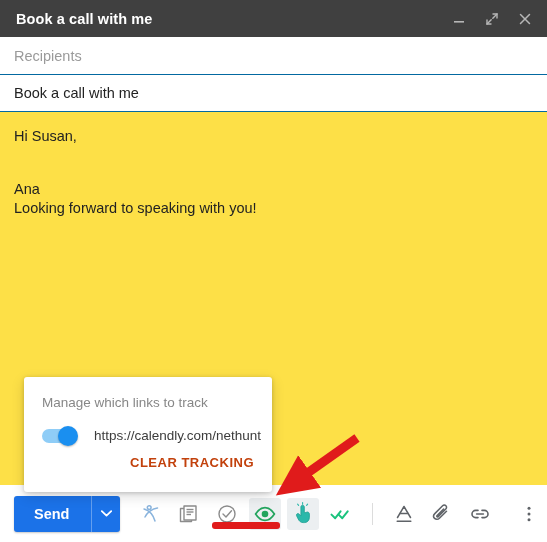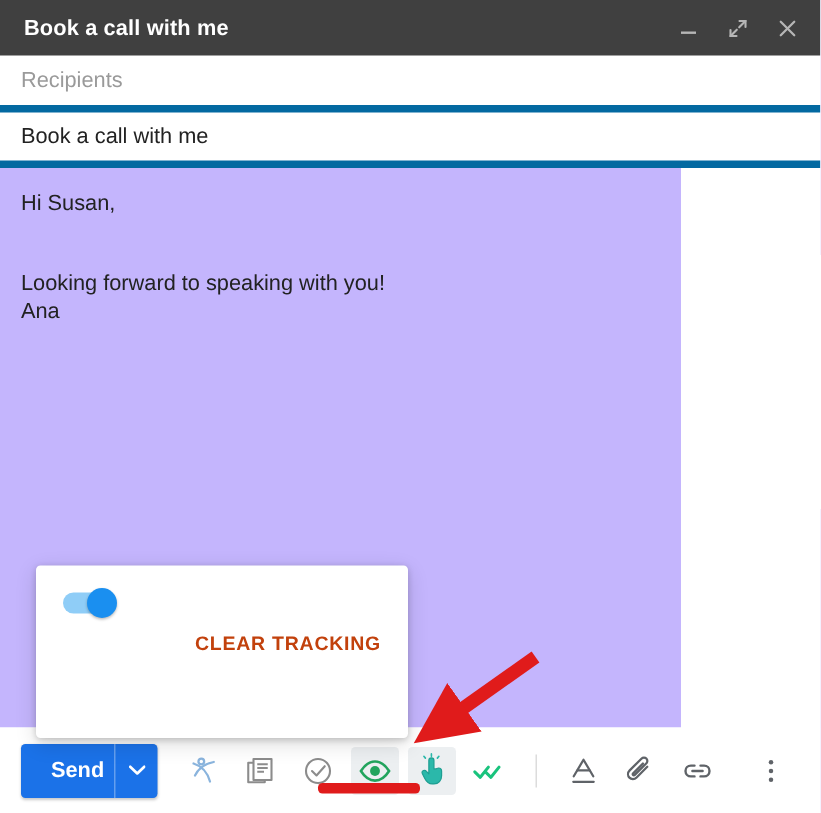--- a/index.html
+++ b/index.html
@@ -56,42 +56,42 @@
   .win-btn svg { display: block; }
 
   
   .field-row {
     position: absolute;
     left: 0;
     width: 547px;
     padding: 0 14px;
     display: flex;
     align-items: center;
-    border-bottom: 5px solid #0369a1;
+    border-bottom: 1px solid #0369a1;
   }
   .row-recipients { top: 37px; height: 38px; }
   .row-subject    { top: 75px; height: 37px; }
 
   .recipients-text {
     color: #9a9a9a;
     font-size: 14.5px;
   }
   .subject-text {
     color: #222222;
     font-size: 14.5px;
   }
 
   
   .body-area {
     position: absolute;
     top: 112px; left: 0;
-    width: 454px;
+    width: 547px;
     height: 373px;
     padding: 15px 14px 0 14px;
-    background: #c4b5fd;
+    background: #fde047;
   }
   .body-line {
     font-size: 14.5px;
     color: #222222;
     line-height: 19px;
     margin-bottom: 0;
   }
   .body-gap { height: 17px; }
   .body-link {
     color: #1155cc;
@@ -176,21 +176,21 @@
     display: flex;
     align-items: center;
     height: 36px;
     border-radius: 3px;
     overflow: hidden;
     background: #1b72e8;
     box-shadow: 0 1px 2px rgba(0,0,0,0.22);
     flex: 0 0 auto;
   }
   .send-main {
-    padding: 0 7px 0 20px;
+    padding: 0 22px 0 20px;
     height: 36px;
     display: flex;
     align-items: center;
     color: #ffffff;
     font-size: 14.5px;
     font-weight: bold;
     cursor: pointer;
   }
   .send-divider {
     width: 1px; height: 36px;
@@ -291,30 +291,32 @@
   </div>
 
   <div class="field-row row-subject">
     <span class="subject-text">Book a call with me</span>
   </div>
 
   <div class="body-area">
     <div class="body-line">Hi Susan,</div>
     <div class="body-gap"></div>
     <div class="body-gap"></div>
+    <div class="body-line">Ana</div>
     <div class="body-line">Looking forward to speaking with you!</div>
-    <div class="body-line">Ana</div>
   </div>
 
   <div class="tracking-popup">
+    <div class="popup-title">Manage which links to track</div>
 
     <div class="popup-link-row">
       <div class="toggle">
         <div class="toggle-knob"></div>
       </div>
+      <div class="popup-url">https://calendly.com/nethunt</div>
     </div>
 
     <div class="popup-clear">CLEAR TRACKING</div>
   </div>
 
   <div class="toolbar">
 
     <div class="send-group">
       <div class="send-main">Send</div>
       <div class="send-divider"></div>

